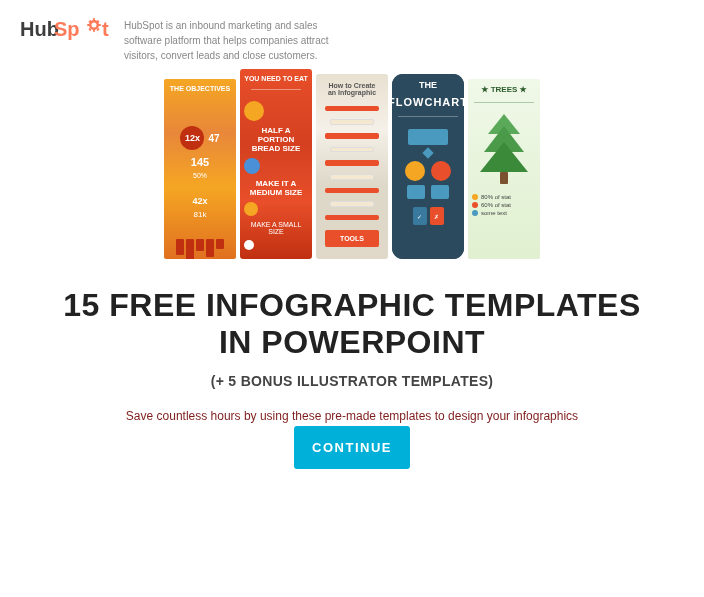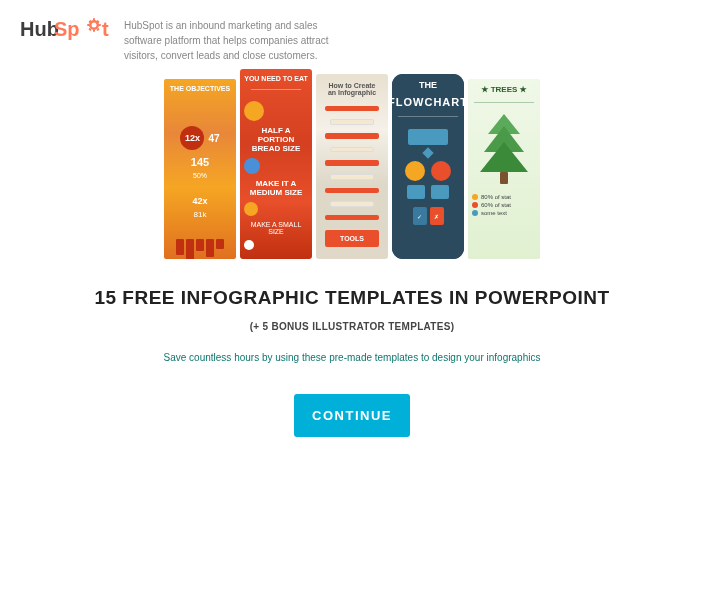--- a/index.html
+++ b/index.html
@@ -103,43 +103,42 @@
       margin: 2px 0;
     }
 
     
     .main-content {
       text-align: center;
       padding: 10px 60px 20px;
     }
 
     .main-title {
-      font-size: 19px;
+      font-size: 32px;
       font-weight: 900;
       color: #222;
       text-transform: uppercase;
       line-height: 1.15;
       letter-spacing: 0.5px;
       margin-bottom: 12px;
     }
 
     .sub-title {
-      font-size: 10px;
+      font-size: 14px;
       font-weight: 700;
       color: #444;
       text-transform: uppercase;
       letter-spacing: 0.3px;
       margin-bottom: 18px;
     }
 
     .description {
-      font-size: 10px;
-      color: #0f766e;
+      font-size: 12px;
+      color: #7f1d1d;
       line-height: 1.6;
-      margin-bottom: 28px;
     }
 
     
     .continue-btn {
       display: inline-block;
       background: #00b0d8;
       color: #fff;
       font-size: 13px;
       font-weight: 700;
       letter-spacing: 1.5px;

